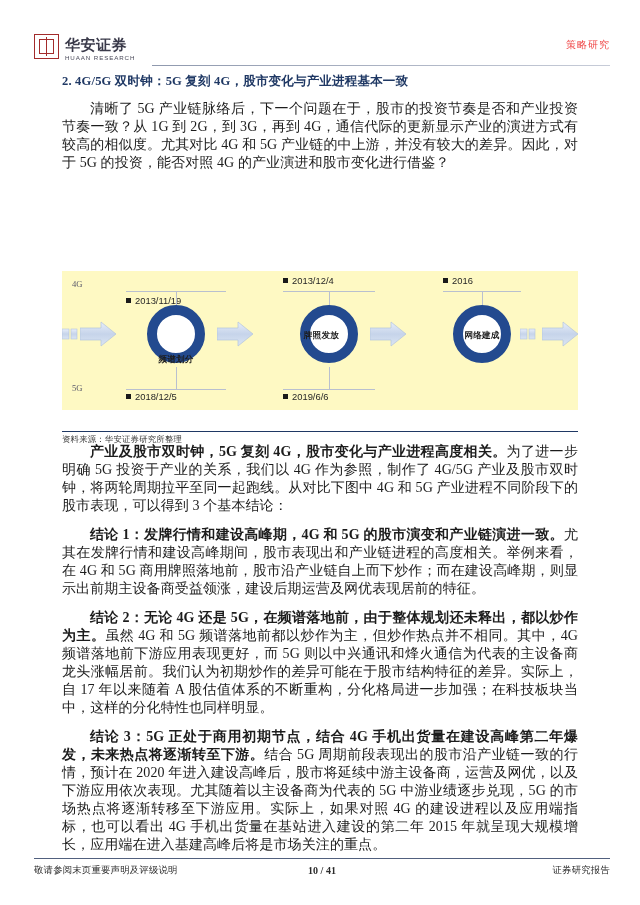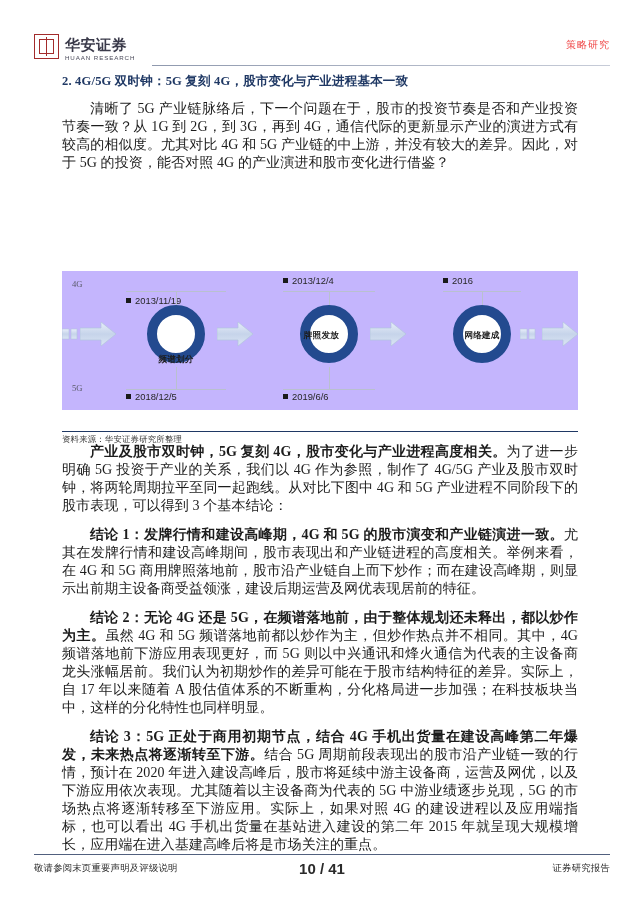--- a/index.html
+++ b/index.html
@@ -140,21 +140,21 @@
     font-weight: bold;
     color: #1f3864;
     padding-bottom: 3px;
     border-bottom: 1.1px solid #1f3864;
     letter-spacing: 0.2px;
   }
   .fig-body {
     position: relative;
     height: 139px;
     width: 516px;
-    background: #c4b5fd;
+    background: #fef9c3;
   }
   .fig-source {
     font-size: 8.4px;
     color: #3b3b3b;
     padding-top: 2px;
     border-top: 1.1px solid #1f3864;
     letter-spacing: 0.2px;
     margin-top: 21px;
   }
 
@@ -227,21 +227,21 @@
     right: 30px;
     bottom: 28px;
     border-top: 1.4px solid #51607e;
     padding-top: 5px;
     display: flex;
     align-items: center;
     font-size: 9.4px;
     color: #2b2b2b;
   }
   .footer-left { flex: 1; text-align: left; letter-spacing: 0.2px; }
-  .footer-center { flex: 0 0 auto; font-weight: bold; font-family: Liberation Sans, sans-serif; font-size: 15px; }
+  .footer-center { flex: 0 0 auto; font-weight: bold; font-family: Liberation Serif, serif; font-size: 10px; }
   .footer-right { flex: 1; text-align: right; letter-spacing: 0.2px; }
 </style>
 </head>
 <body>
 
 <div class="page">
 
   <div class="header">
     <div class="brand">
       <div class="brand-seal"></div>

